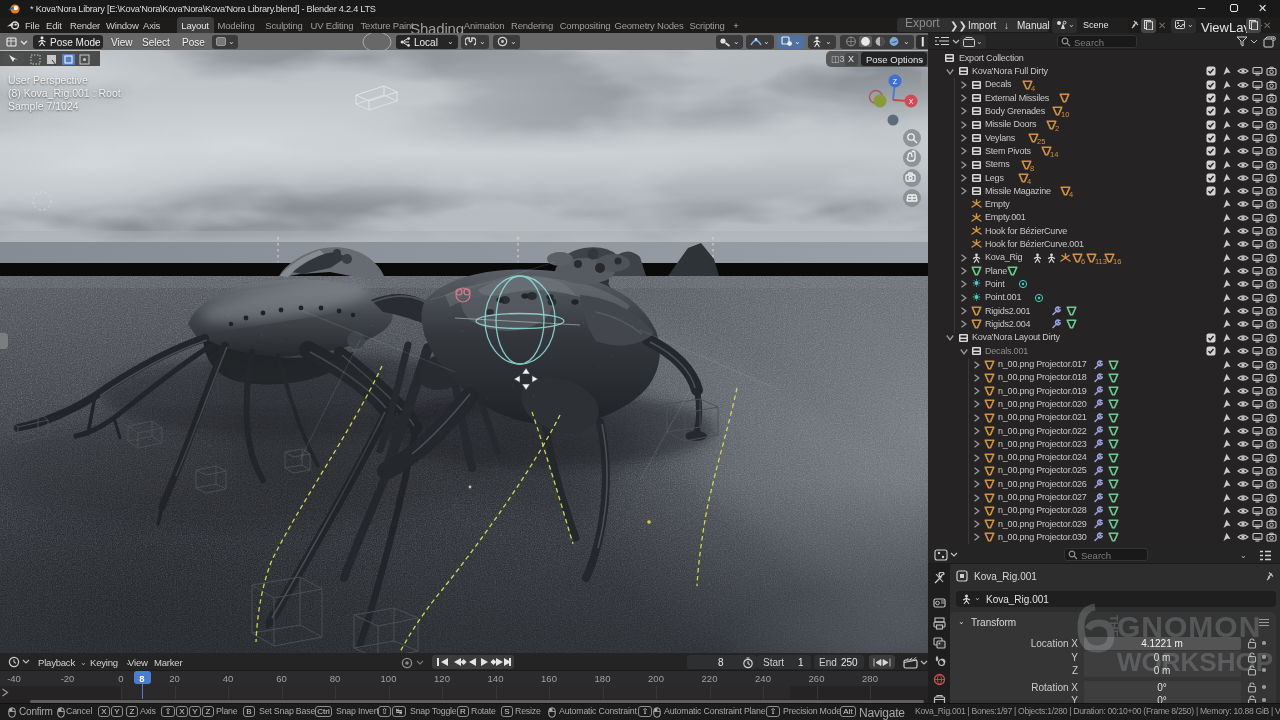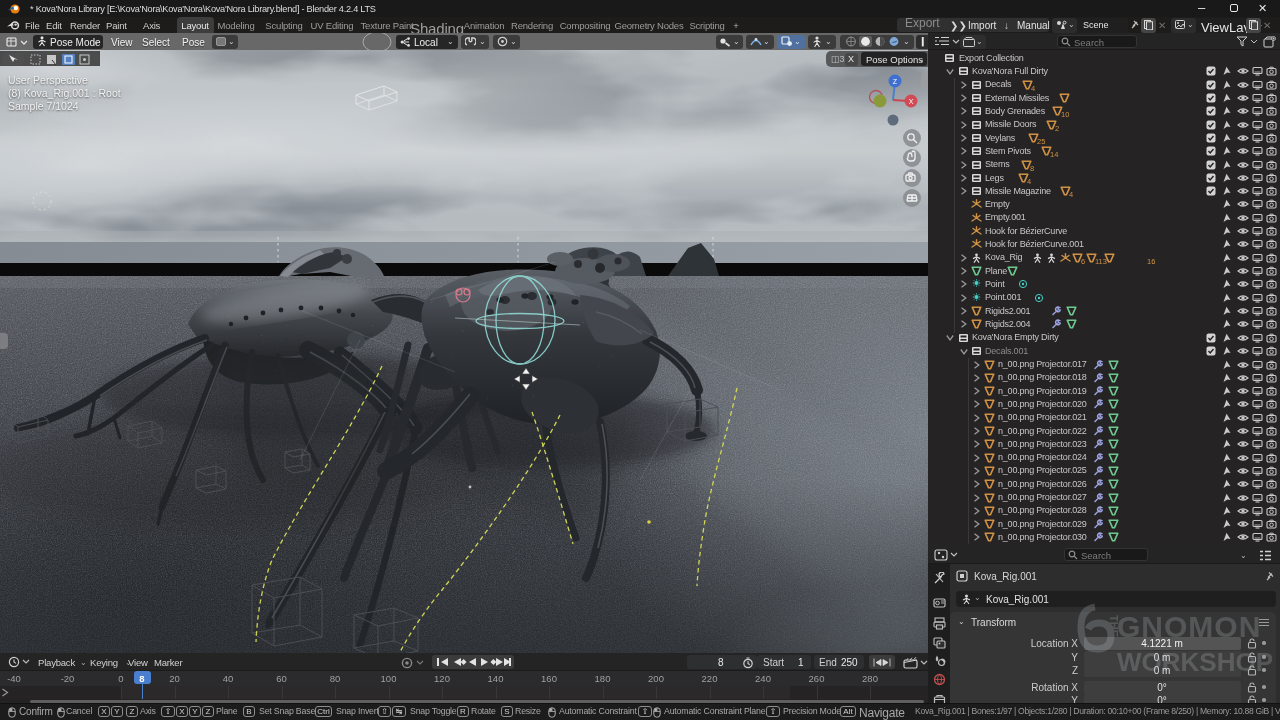--- a/index.html
+++ b/index.html
@@ -23,21 +23,21 @@
 
 <div class="abs" style="left:0;top:17px;width:1280px;height:16px;background:#1d1c1b"></div>
 <svg class="abs" style="left:6px;top:19px" width="15" height="12" viewBox="0 0 15 12">
  <circle cx="9" cy="6.4" r="3.4" fill="none" stroke="#d8d8d8" stroke-width="1.6"></circle>
  <circle cx="9.6" cy="5.6" r="1.2" fill="#d8d8d8"></circle>
  <path d="M1,7.5 L6.5,3.6 L7.6,6.4 Z" fill="#d8d8d8"></path>
 </svg>
 <div class="txt" style="left:25px;top:19.5px;font-size:9.5px;letter-spacing:-0.2px;color:#cfcfcf">File</div>
 <div class="txt" style="left:46px;top:19.5px;font-size:9.5px;letter-spacing:-0.2px;color:#cfcfcf">Edit</div>
 <div class="txt" style="left:70px;top:19.5px;font-size:9.5px;letter-spacing:-0.2px;color:#cfcfcf">Render</div>
-<div class="txt" style="left:106px;top:19.5px;font-size:9.5px;letter-spacing:-0.2px;color:#cfcfcf">Paint</div>
+<div class="txt" style="left:106px;top:19.5px;font-size:9.5px;letter-spacing:-0.2px;color:#cfcfcf">Window</div>
 <div class="txt" style="left:143px;top:19.5px;font-size:9.5px;letter-spacing:-0.2px;color:#cfcfcf">Axis</div>
 <div class="abs" style="left:177px;top:17px;width:37px;height:16px;background:#3d3d3d;border-radius:4px 4px 0 0"></div>
 <div class="txt" style="left:195px;top:19.5px;font-size:9.5px;letter-spacing:-0.2px;color:#e8e8e8;transform:translateX(-50%)">Layout</div>
 <div class="txt" style="left:236px;top:19.5px;font-size:9.5px;letter-spacing:-0.2px;color:#9d9d9d;transform:translateX(-50%)">Modeling</div>
 <div class="txt" style="left:284px;top:19.5px;font-size:9.5px;letter-spacing:-0.2px;color:#9d9d9d;transform:translateX(-50%)">Sculpting</div>
 <div class="txt" style="left:332px;top:19.5px;font-size:9.5px;letter-spacing:-0.2px;color:#9d9d9d;transform:translateX(-50%)">UV Editing</div>
 <div class="txt" style="left:387px;top:19.5px;font-size:9.5px;letter-spacing:-0.2px;color:#9d9d9d;transform:translateX(-50%)">Texture Paint</div>
 <div class="txt" style="left:437px;top:19.5px;font-size:15px;letter-spacing:-0.2px;color:#9d9d9d;transform:translateX(-50%)">Shading</div>
 <div class="txt" style="left:484px;top:19.5px;font-size:9.5px;letter-spacing:-0.2px;color:#9d9d9d;transform:translateX(-50%)">Animation</div>
 <div class="txt" style="left:532px;top:19.5px;font-size:9.5px;letter-spacing:-0.2px;color:#9d9d9d;transform:translateX(-50%)">Rendering</div>
@@ -994,21 +994,21 @@
       <path d="M1.2,1.2 h8.6 l-3.4,7.6 h-1.8 Z" fill="none" stroke="#cf9245" stroke-width="1.6" stroke-linejoin="round"></path>
     </svg>
 <div class="txt" style="left:1081px;top:256.5px;font-size:7.5px;color:#cf9245">6</div>
 <svg class="abs" style="left:1086px;top:252.5px" width="11" height="10" viewBox="0 0 11 10">
       <path d="M1.2,1.2 h8.6 l-3.4,7.6 h-1.8 Z" fill="none" stroke="#cf9245" stroke-width="1.6" stroke-linejoin="round"></path>
     </svg>
 <div class="txt" style="left:1095px;top:256.5px;font-size:7.5px;color:#cf9245">113</div>
 <svg class="abs" style="left:1104px;top:252.5px" width="11" height="10" viewBox="0 0 11 10">
       <path d="M1.2,1.2 h8.6 l-3.4,7.6 h-1.8 Z" fill="none" stroke="#cf9245" stroke-width="1.6" stroke-linejoin="round"></path>
     </svg>
-<div class="txt" style="left:1147px;top:256.5px;font-size:7.5px;color:#cf9245">16</div>
+<div class="txt" style="left:1113px;top:256.5px;font-size:7.5px;color:#cf9245">16</div>
 <svg class="abs" style="left:1222px;top:252.5px" width="10" height="10" viewBox="0 0 10 10">
       <path d="M1.5,9 L4.5,0.8 L8.5,7 L5.3,6.4 Z" fill="#c9c9c9"></path>
     </svg>
 <svg class="abs" style="left:1237px;top:252.5px" width="12" height="10" viewBox="0 0 12 10">
       <path d="M1,5 Q6,0.8 11,5 Q6,9.2 1,5 Z" fill="none" stroke="#c9c9c9" stroke-width="1.1"></path>
       <circle cx="6" cy="5" r="1.7" fill="#c9c9c9"></circle>
     </svg>
 <svg class="abs" style="left:1252px;top:252.5px" width="11" height="10" viewBox="0 0 11 10">
       <rect x="1" y="1.5" width="9" height="6" rx="1" fill="none" stroke="#c9c9c9" stroke-width="1.1"></rect>
       <path d="M3.5,9 h4" stroke="#c9c9c9" stroke-width="1.1"></path>
@@ -1165,21 +1165,21 @@
       <path d="M3,2.5 l1,-1.3 h3 l1,1.3" fill="none" stroke="#c9c9c9" stroke-width="1"></path>
     </svg>
 <svg class="abs" style="left:946px;top:334.0px" width="8" height="7" viewBox="0 0 8 7">
       <path d="M0.8,1.5 L4,5.8 L7.2,1.5" stroke="#999" stroke-width="1.3" fill="none"></path>
     </svg>
 <svg class="abs" style="left:958px;top:332.5px" width="11" height="10" viewBox="0 0 11 10">
       <rect x="1" y="1" width="9" height="8" rx="1" fill="#d9d9d9"></rect>
       <rect x="2.5" y="2.5" width="6" height="2" fill="#262324"></rect>
       <rect x="2.5" y="6" width="6" height="1.6" fill="#262324"></rect>
     </svg>
-<div class="txt" style="left:972px;top:332.0px;font-size:9px;letter-spacing:-0.2px;color:#c8c8c8">Kova'Nora Empty Dirty</div>
+<div class="txt" style="left:972px;top:332.0px;font-size:9px;letter-spacing:-0.2px;color:#c8c8c8">Kova'Nora Layout Dirty</div>
 <svg class="abs" style="left:1206px;top:332.5px" width="10" height="10" viewBox="0 0 10 10">
       <rect x="0.5" y="0.5" width="9" height="9" rx="2" fill="#d4d4d4"></rect>
       <path d="M2.5,5 L4.2,7 L7.5,3" stroke="#222" stroke-width="1.4" fill="none"></path>
     </svg>
 <svg class="abs" style="left:1222px;top:332.5px" width="10" height="10" viewBox="0 0 10 10">
       <path d="M1.5,9 L4.5,0.8 L8.5,7 L5.3,6.4 Z" fill="#c9c9c9"></path>
     </svg>
 <svg class="abs" style="left:1237px;top:332.5px" width="12" height="10" viewBox="0 0 12 10">
       <path d="M1,5 Q6,0.8 11,5 Q6,9.2 1,5 Z" fill="none" stroke="#c9c9c9" stroke-width="1.1"></path>
       <circle cx="6" cy="5" r="1.7" fill="#c9c9c9"></circle>

